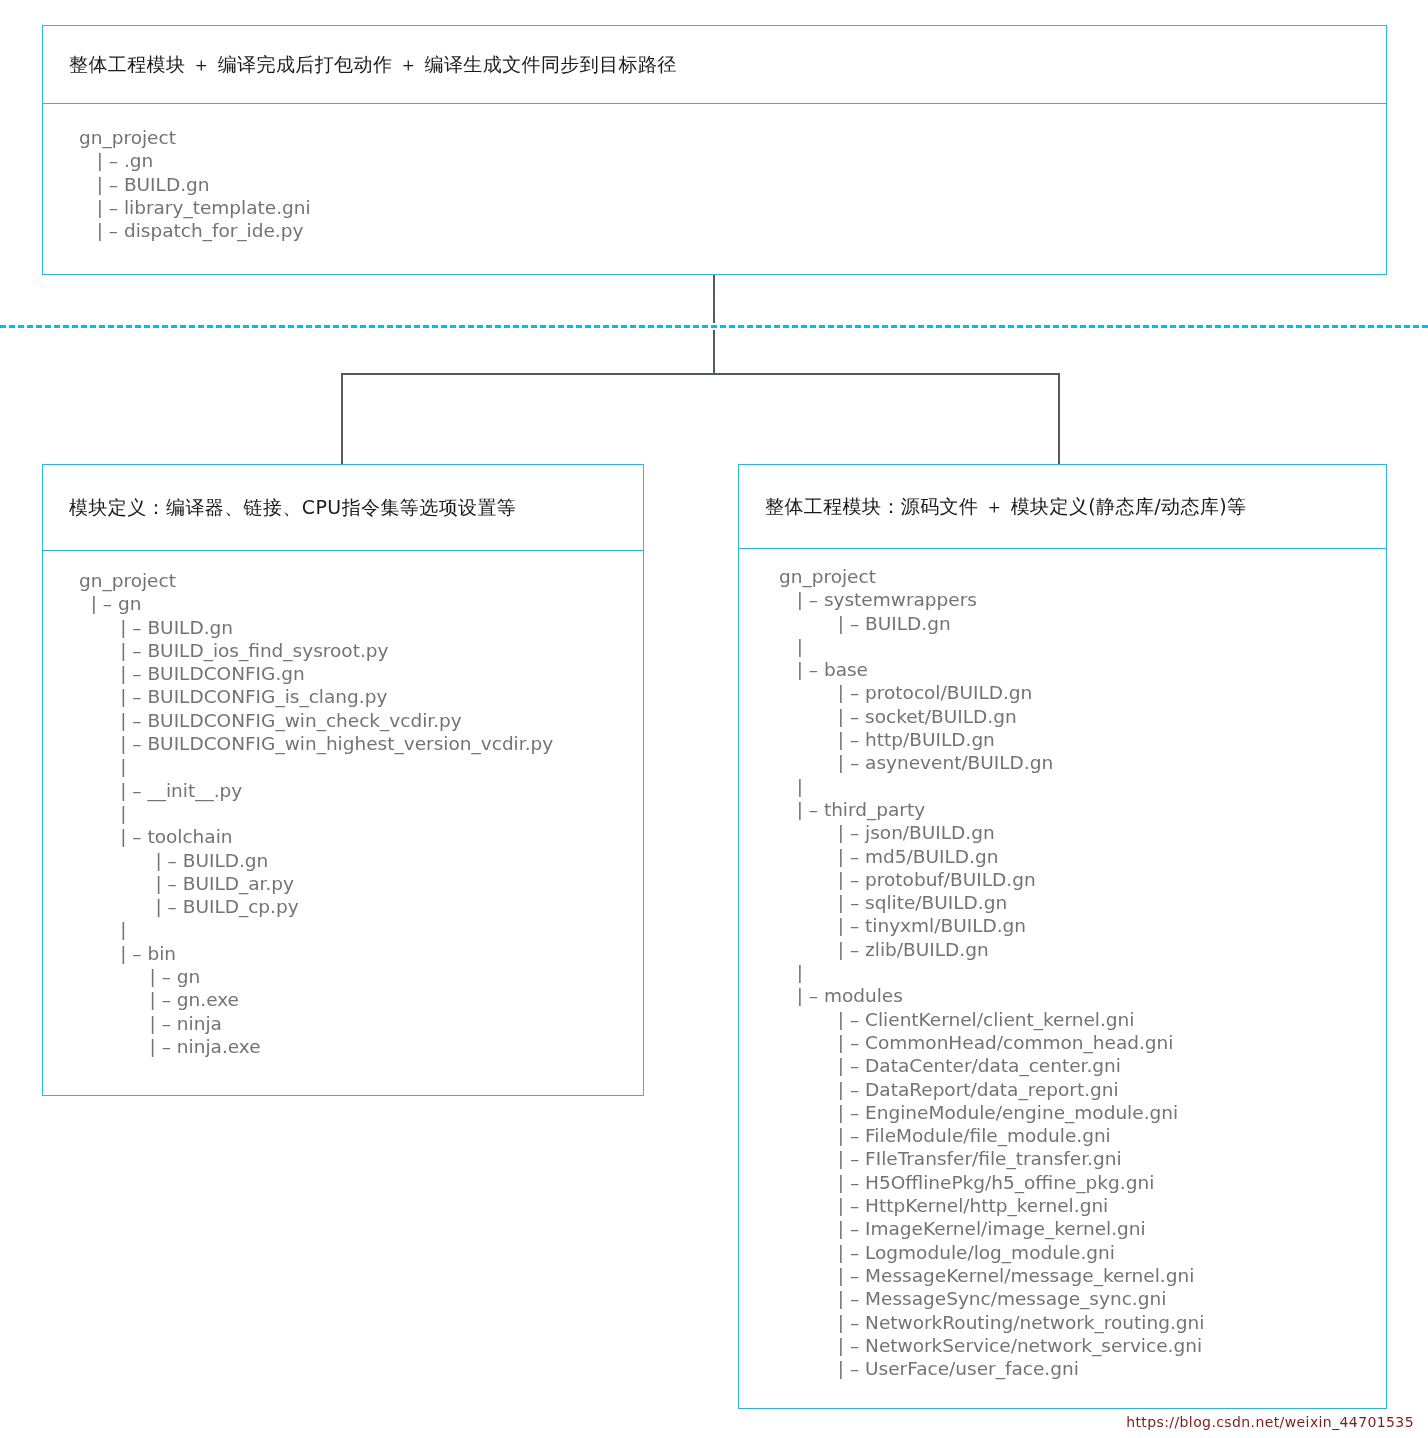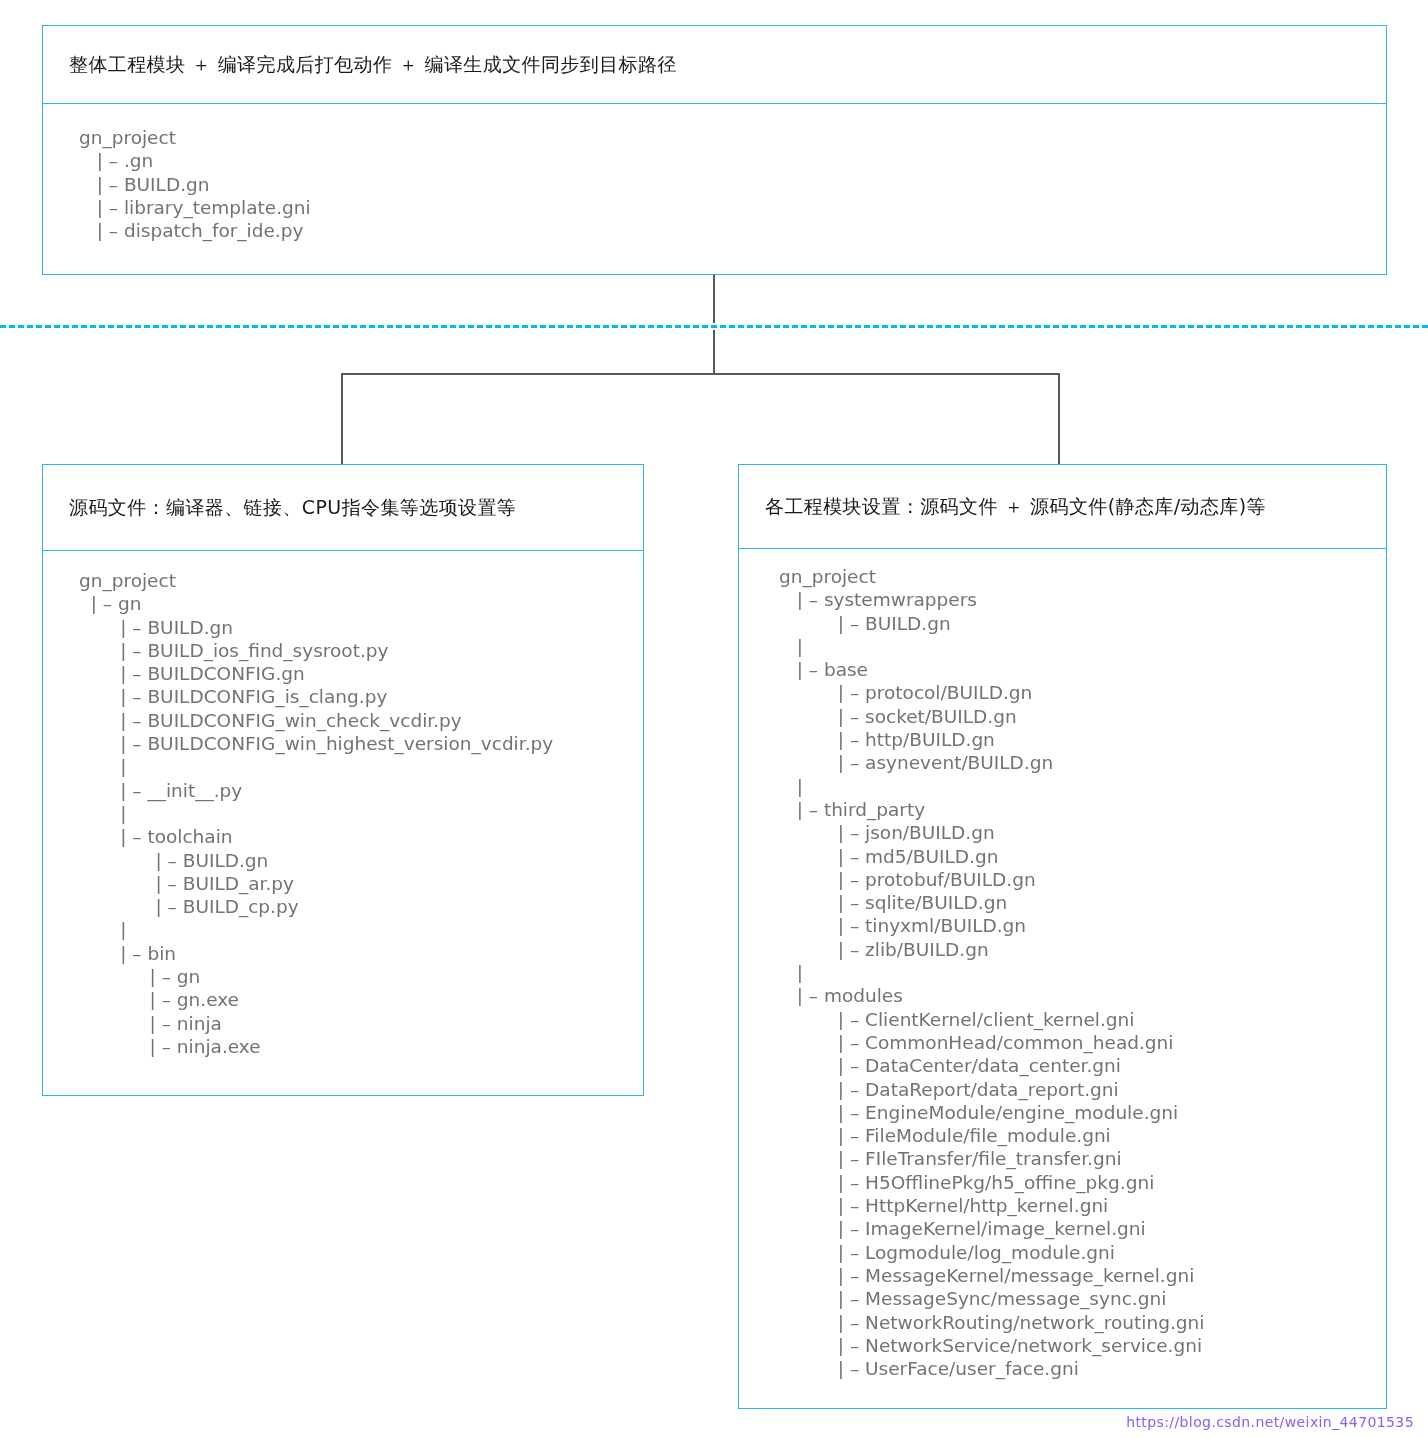--- a/index.html
+++ b/index.html
@@ -100,21 +100,21 @@
     height: 0;
     border-top: 3px dashed #00bcf0;
   }
 
   
   .watermark {
     position: absolute;
     right: 14px;
     bottom: 8px;
     font-size: 14px;
-    color: #8b5cf6;
+    color: #7f1d1d;
     letter-spacing: 0.4px;
     font-family: "DejaVu Sans", "Liberation Sans", sans-serif;
   }
 </style>
 </head>
 <body>
 
 <div class="canvas">
 
   <div class="box" id="top-box">
@@ -127,21 +127,21 @@
   </div>
 
   <div class="conn v-stem-top"></div>
   <div class="dashed-line"></div>
   <div class="conn v-stem-mid"></div>
   <div class="conn h-bus"></div>
   <div class="conn v-left-drop"></div>
   <div class="conn v-right-drop"></div>
 
   <div class="box" id="left-box">
-    <div class="box-title">源码文件：编译器、链接、CPU指令集等选项设置等</div>
+    <div class="box-title">模块定义：编译器、链接、CPU指令集等选项设置等</div>
     <div class="box-body">gn_project
   | – gn
        | – BUILD.gn
        | – BUILD_ios_find_sysroot.py
        | – BUILDCONFIG.gn
        | – BUILDCONFIG_is_clang.py
        | – BUILDCONFIG_win_check_vcdir.py
        | – BUILDCONFIG_win_highest_version_vcdir.py
        |
        | – __init__.py
@@ -152,21 +152,21 @@
              | – BUILD_cp.py
        |
        | – bin
             | – gn
             | – gn.exe
             | – ninja
             | – ninja.exe</div>
   </div>
 
   <div class="box" id="right-box">
-    <div class="box-title">各工程模块设置：源码文件 ＋ 源码文件(静态库/动态库)等</div>
+    <div class="box-title">整体工程模块：源码文件 ＋ 模块定义(静态库/动态库)等</div>
     <div class="box-body">gn_project
    | – systemwrappers
           | – BUILD.gn
    |
    | – base
           | – protocol/BUILD.gn
           | – socket/BUILD.gn
           | – http/BUILD.gn
           | – asynevent/BUILD.gn
    |

